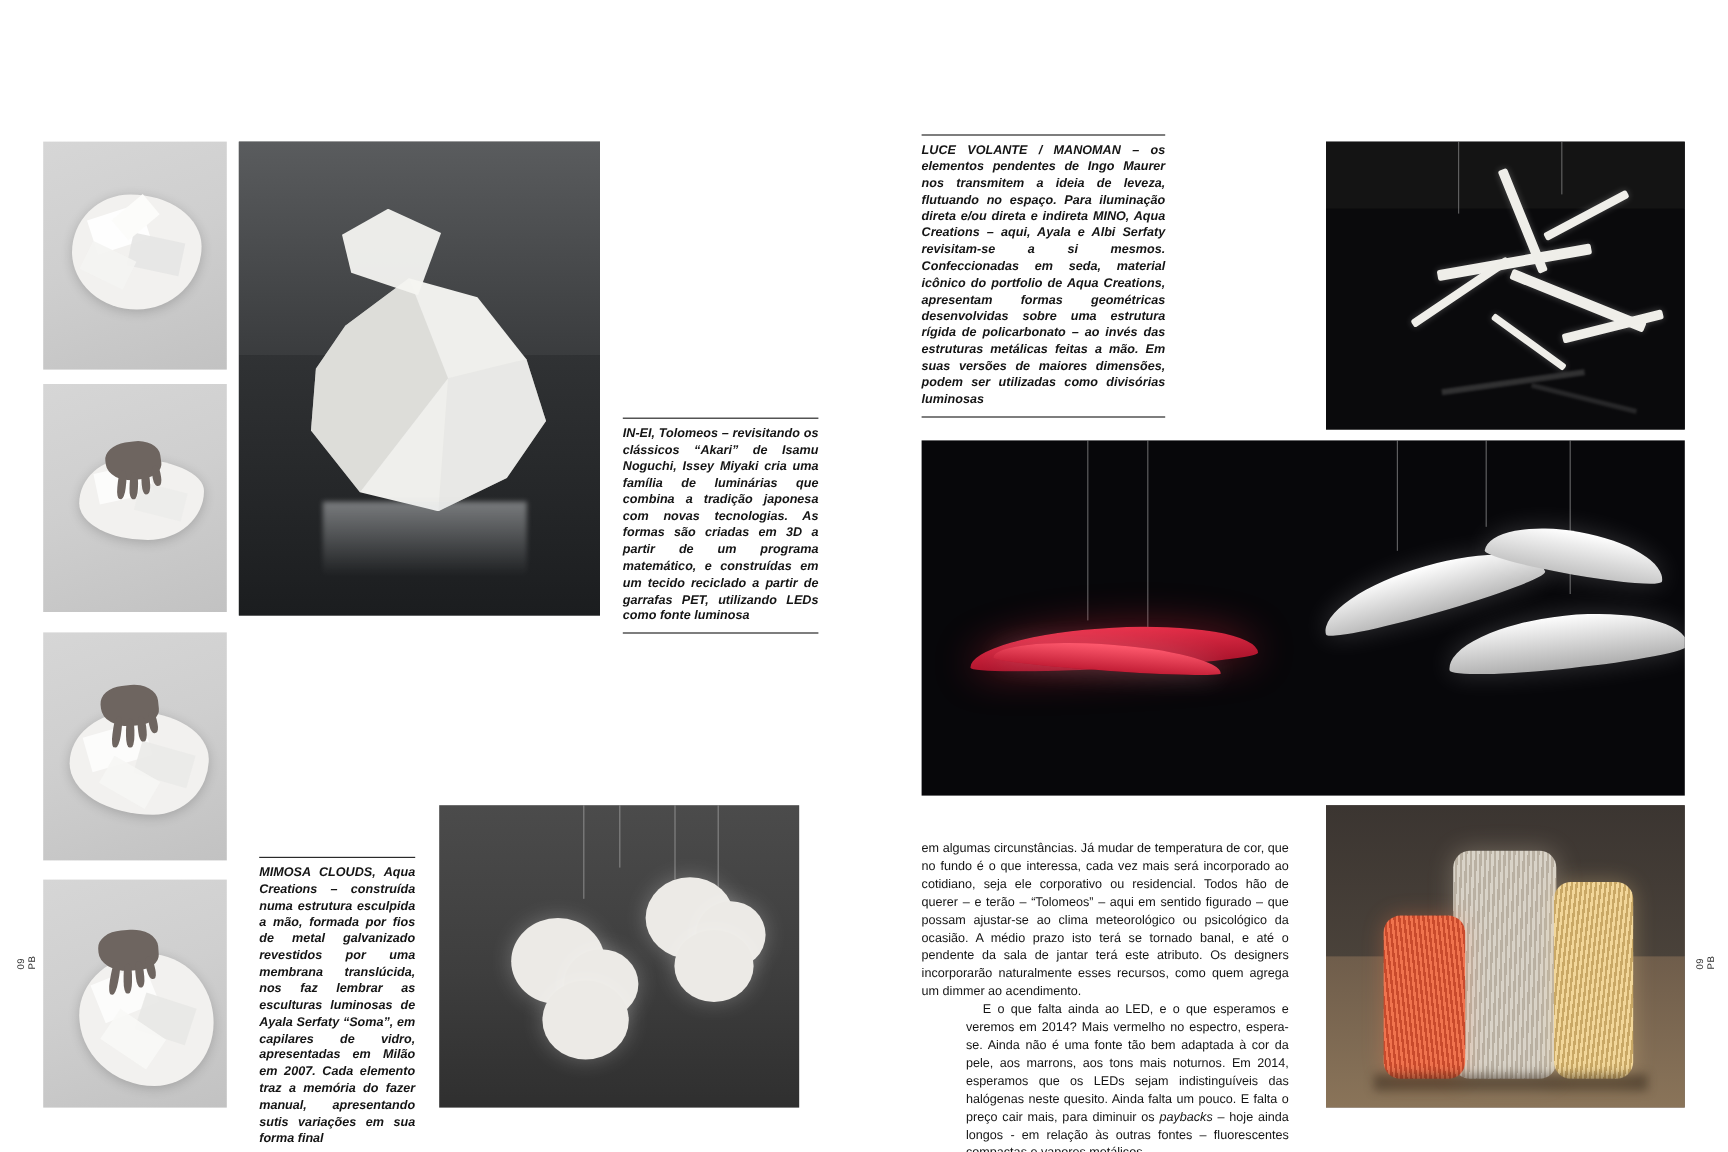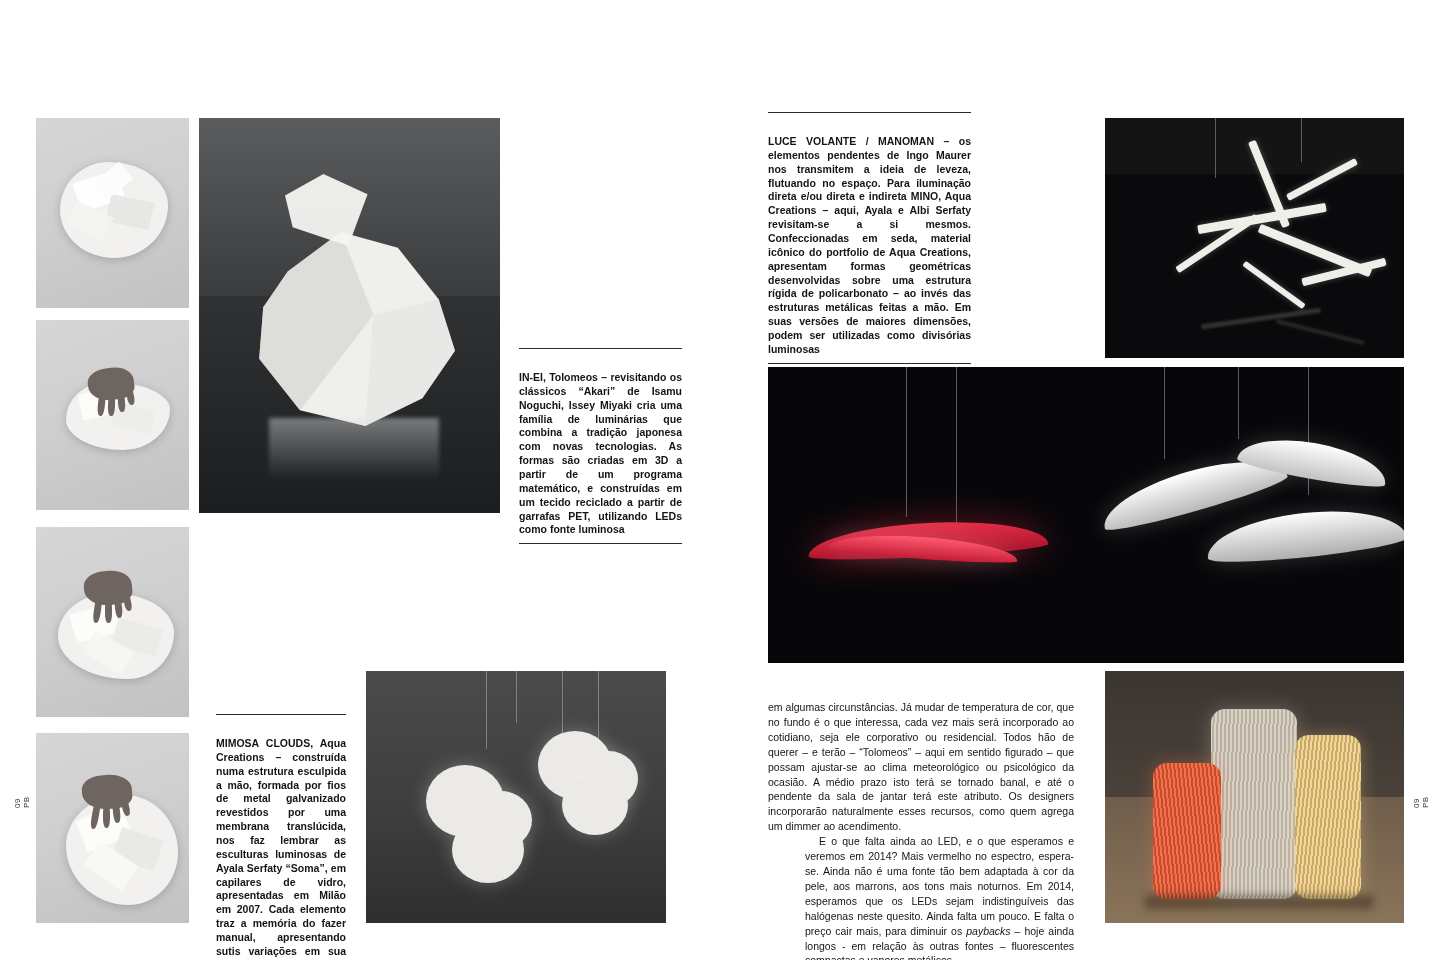--- a/index.html
+++ b/index.html
@@ -83,21 +83,22 @@
     font-size: 10.5px;
     line-height: 1.32;
     text-align: justify;
     color: #141414;
   }
   .caption .lead {
     font-weight: bold;
   }
   .rule-top {
     border-top: 1.2px solid #2a2a2a;
-    padding-top: 22px;
+    padding-top: 6px;
+    font-style: italic;
   }
   .rule-bottom {
     border-bottom: 1.2px solid #2a2a2a;
     padding-bottom: 6px;
   }
 
   .bodytext {
     position: absolute;
     font-size: 10.5px;
     line-height: 1.42;

